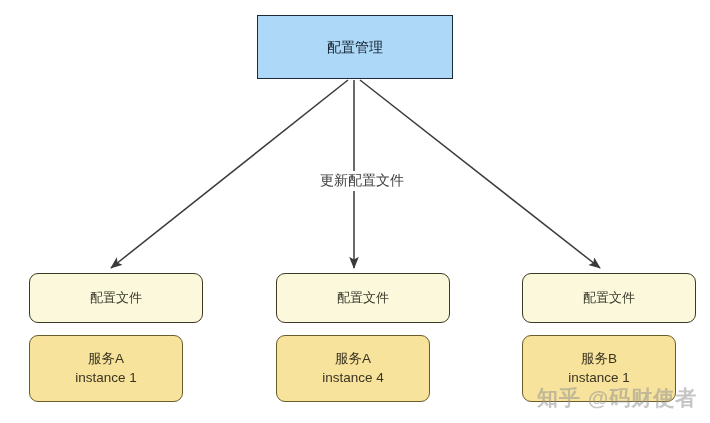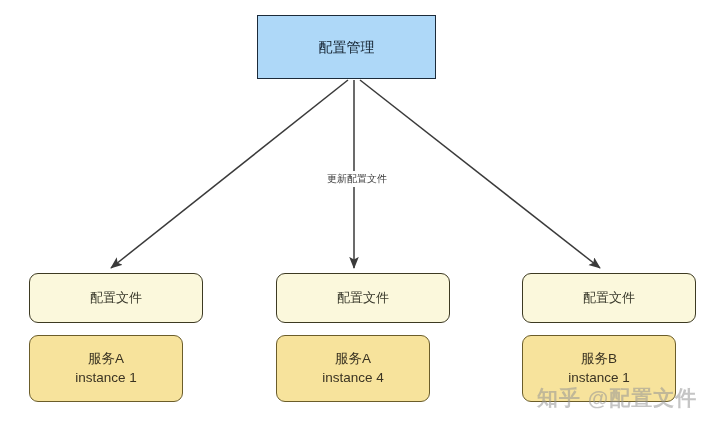--- a/index.html
+++ b/index.html
@@ -25,21 +25,21 @@
     align-items: center;
     justify-content: center;
     text-align: center;
     line-height: 1.35;
   }
 
   
   .node-root {
     left: 257px;
     top: 15px;
-    width: 179px;
+    width: 196px;
     height: 64px;
     background: #aed8f8;
     border: 1.6px solid #1c2b3a;
     color: #12202e;
     font-size: 14px;
   }
 
   
   .node-conf {
     width: 174px;
@@ -75,25 +75,25 @@
     position: absolute;
     left: 0;
     top: 0;
     width: 710px;
     height: 423px;
     pointer-events: none;
   }
 
   .edge-label {
     position: absolute;
-    left: 300px;
+    left: 292px;
     top: 171px;
     width: 110px;
-    text-align: center;
-    font-size: 10px;
+    text-align: right;
+    font-size: 14px;
     color: #3c3c3c;
     background: #ffffff;
     padding: 1px 2px;
   }
 
   .watermark {
     position: absolute;
     left: 537px;
     top: 384px;
     font-size: 21px;
@@ -146,15 +146,15 @@
   </div>
 
   <div class="node node-conf col-right row-conf">
     <span>配置文件</span>
   </div>
   <div class="node node-svc col-right row-svc">
     <span class="svc-line1">服务B</span>
     <span class="svc-line2">instance 1</span>
   </div>
 
-  <div class="watermark">知乎 @配置文件</div>
+  <div class="watermark">知乎 @码财使者</div>
 
 </div>
 
 </body></html>

